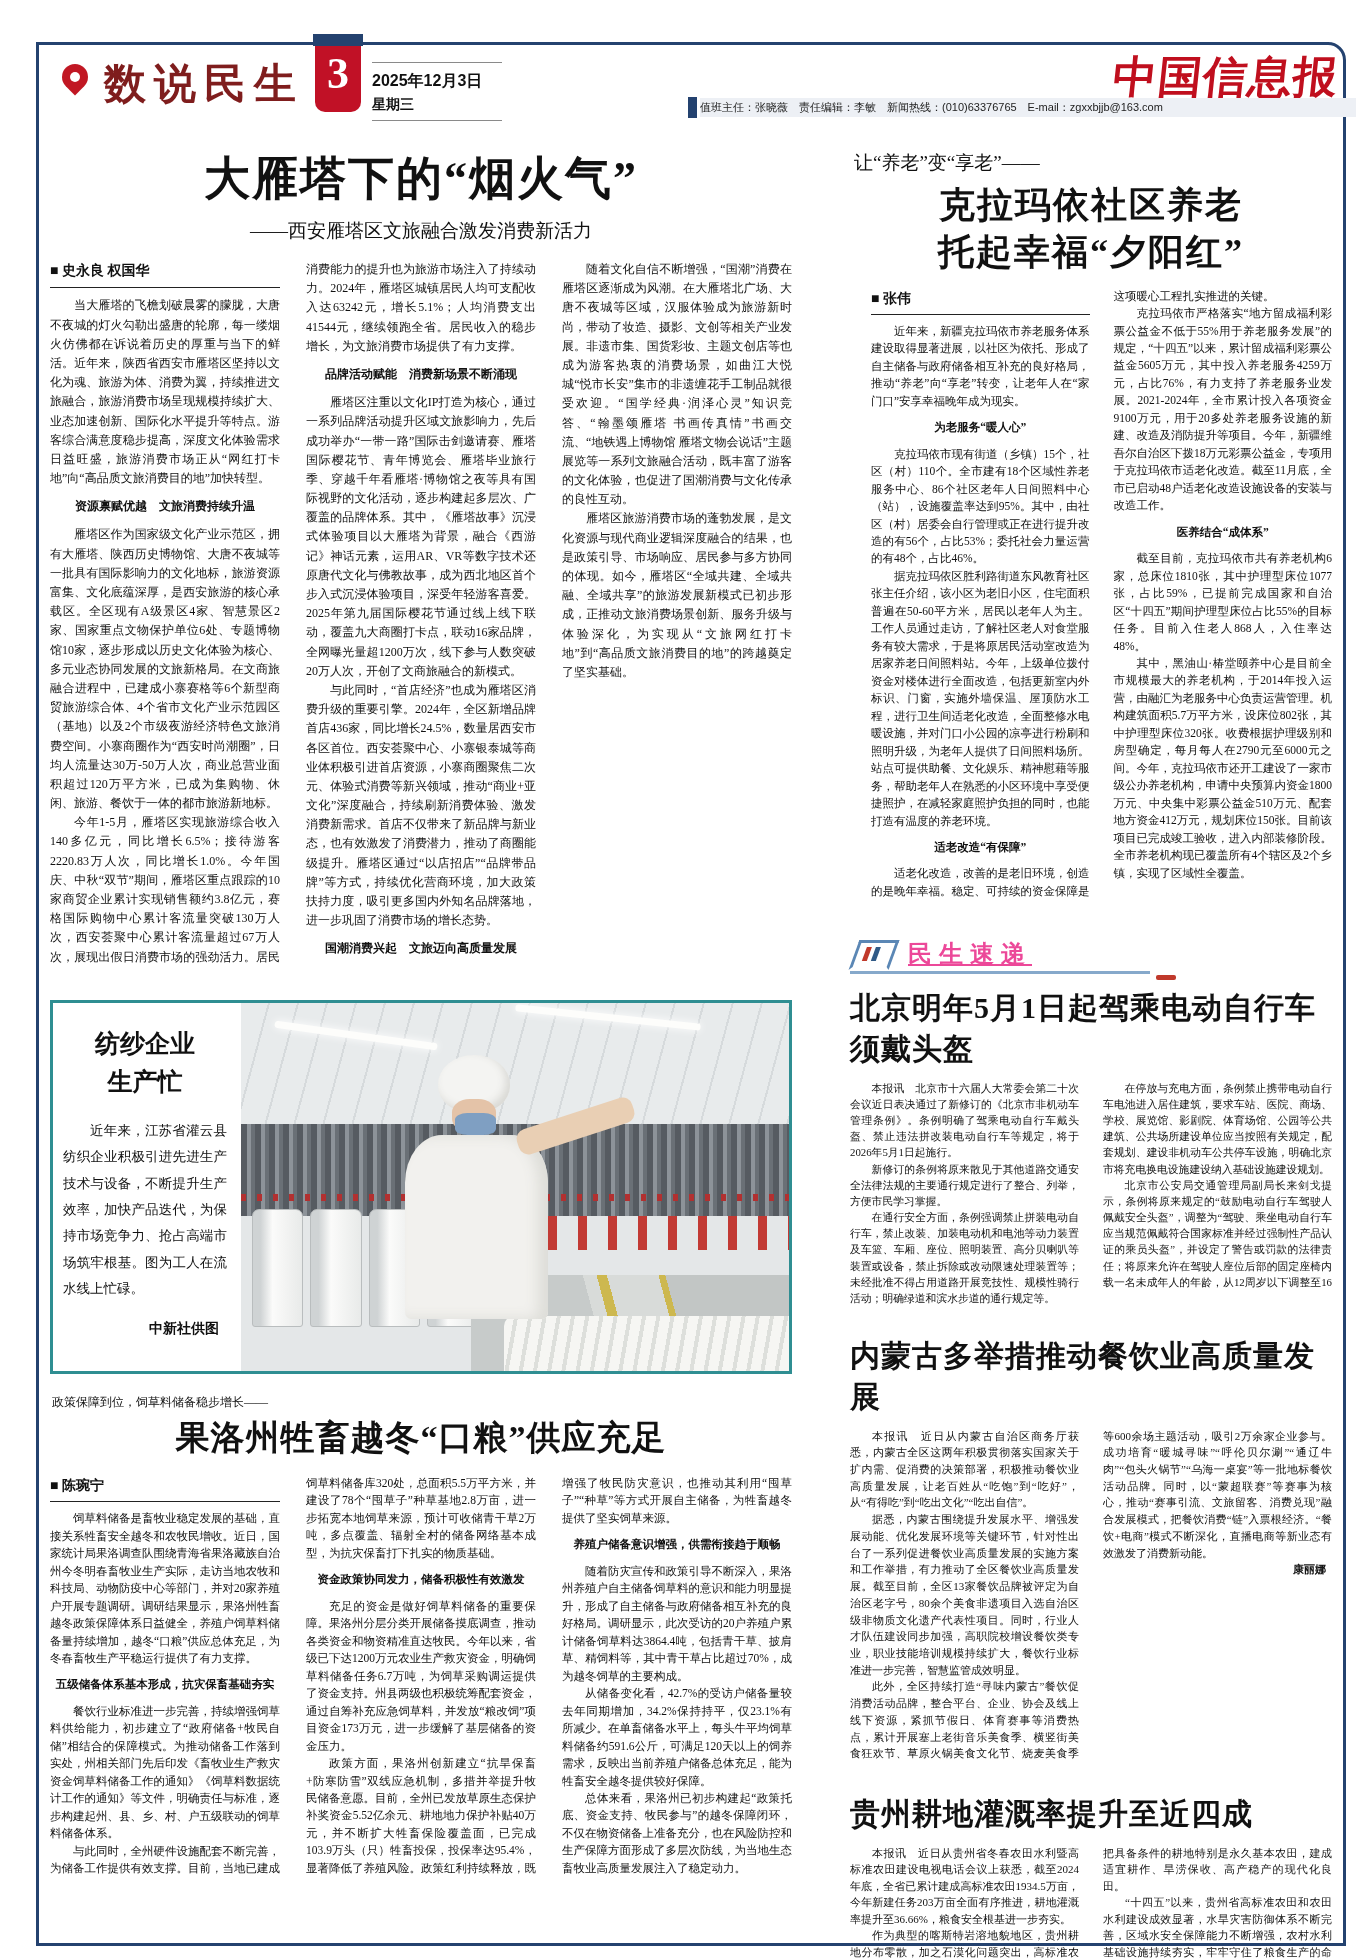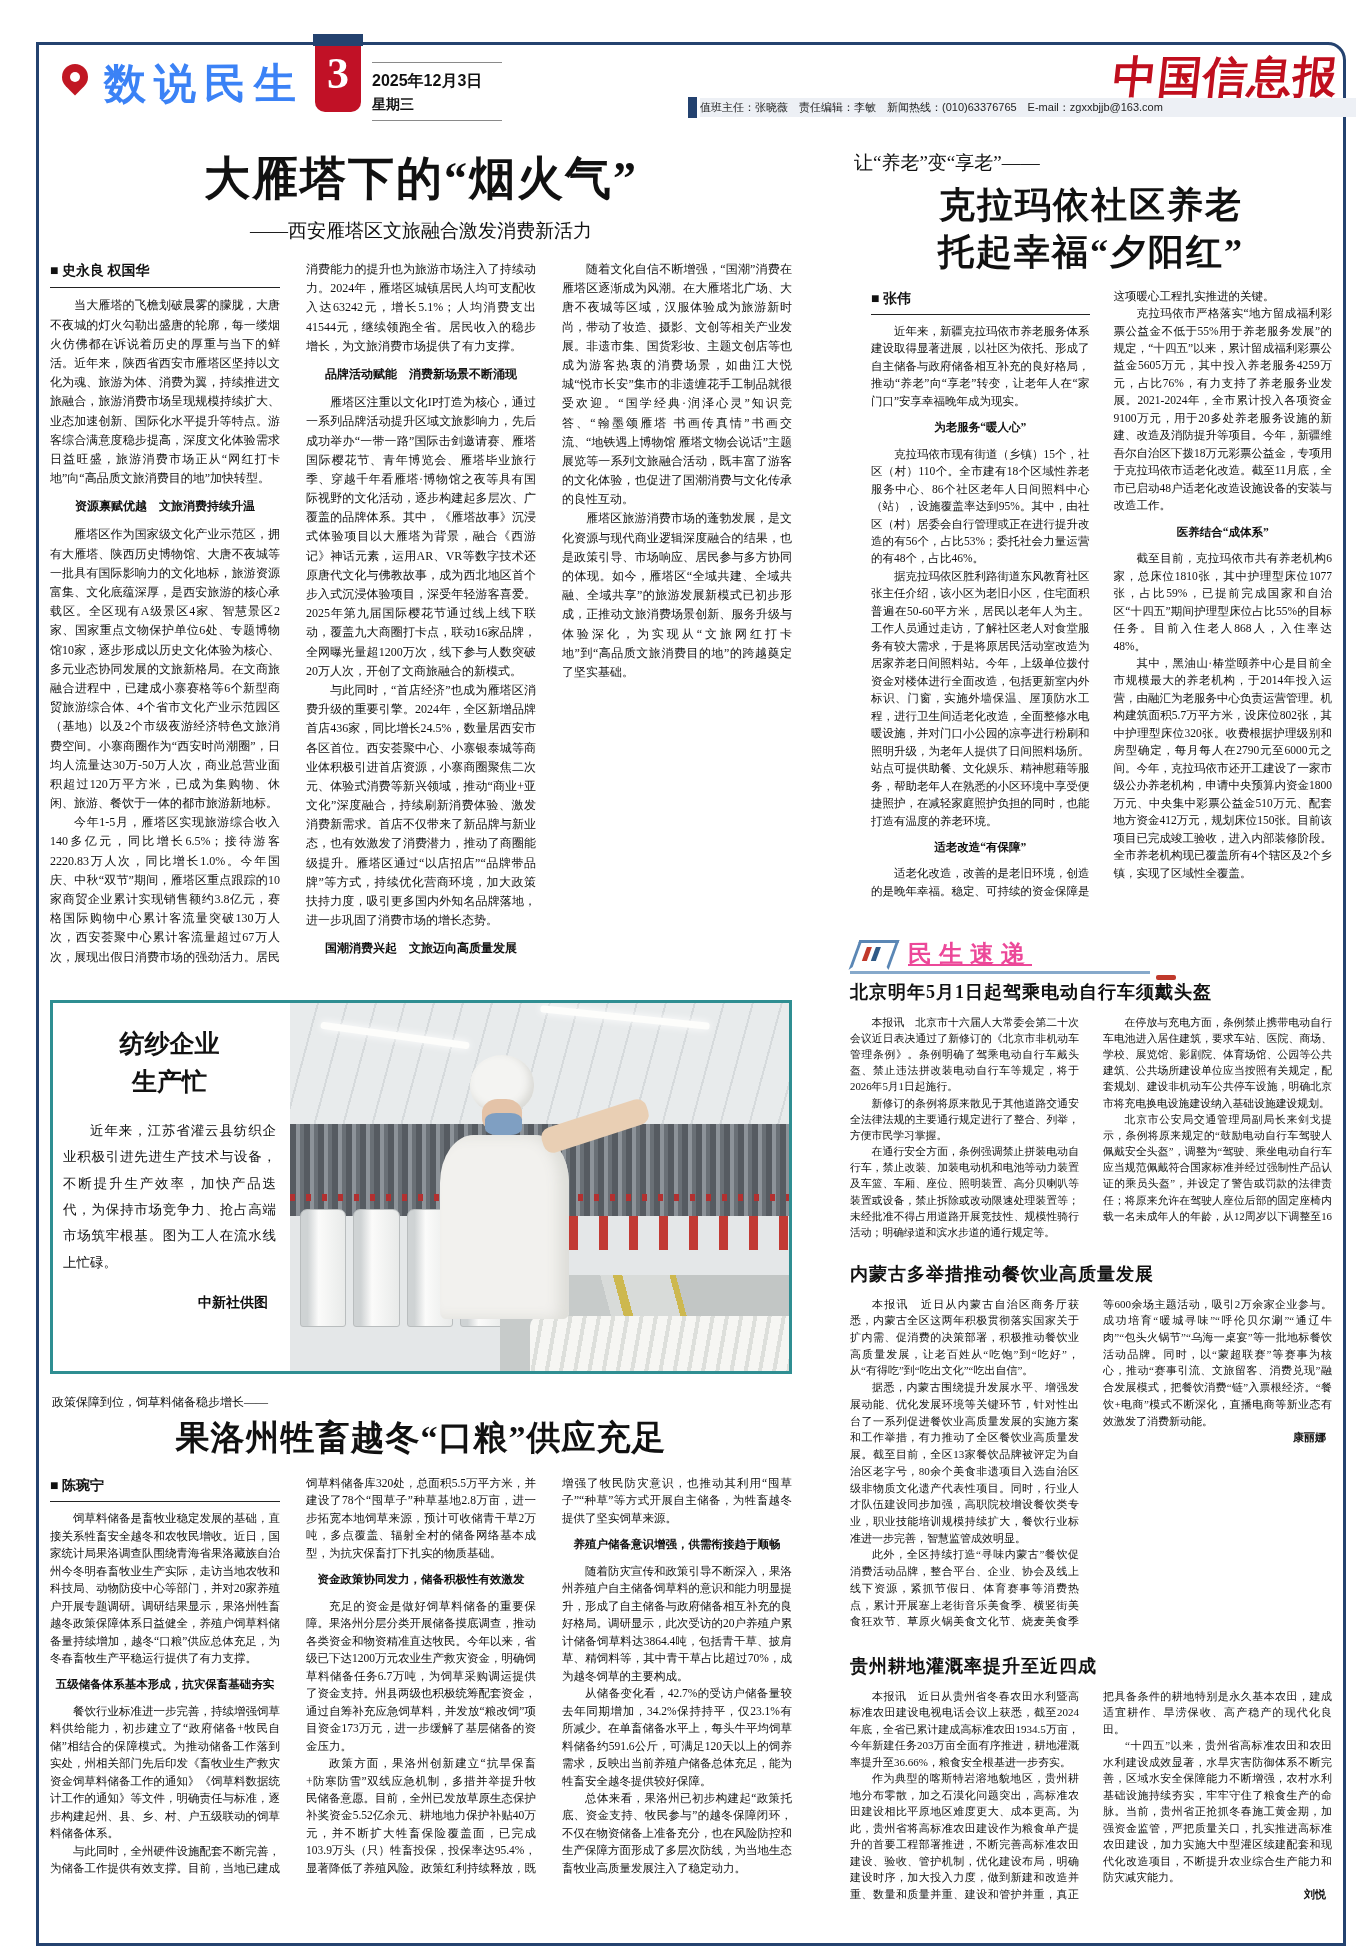--- a/index.html
+++ b/index.html
@@ -4,21 +4,21 @@
 <style>
   html,body{margin:0;padding:0;background:#fff;}
   .page{position:relative;width:1356px;height:1959px;background:#fff;overflow:hidden;
         font-family:"Liberation Serif","DejaVu Serif",serif;color:#111;}
   .frame{position:absolute;left:36px;top:42px;width:1304px;height:1898px;
          border:3px solid #24426f;border-radius:0 18px 0 0;}
   
   .pin{position:absolute;left:62px;top:64px;width:26px;height:26px;background:#c11723;
        border-radius:50% 50% 50% 0;transform:rotate(-45deg);}
   .pin::after{content:"";position:absolute;left:8px;top:8px;width:10px;height:10px;border-radius:50%;background:#fff;}
-  .page-label{position:absolute;left:104px;top:56px;font-size:42px;font-weight:bold;color:#3b82f6;
+  .page-label{position:absolute;left:104px;top:56px;font-size:42px;font-weight:bold;color:#7f1d1d;
               letter-spacing:8px;font-family:"Liberation Sans","DejaVu Sans",sans-serif;}
   .ribbon{position:absolute;left:315px;top:34px;width:46px;height:78px;background:#c11126;
           border-radius:0 0 10px 10px;text-align:center;}
   .ribbon::before{content:"";position:absolute;left:-2px;top:0;width:50px;height:12px;background:#24426f;}
   .ribbon-num{position:relative;top:14px;color:#fff;font-size:44px;font-weight:bold;}
   .datebox{position:absolute;left:372px;top:62px;width:130px;padding:8px 0 6px 0;
            border-top:1px solid #8a8a8a;border-bottom:1px solid #8a8a8a;
            font-family:"Liberation Sans","DejaVu Sans",sans-serif;}
   .date-l1{font-size:16px;font-weight:bold;}
   .date-l2{font-size:14px;font-weight:bold;margin-top:4px;}
@@ -38,21 +38,21 @@
   .author{text-align:right;padding-right:6px;font-weight:bold;}
   .byline{font-weight:bold;font-size:14px;border-bottom:1.5px solid #222;
           padding-bottom:5px;margin-bottom:8px;}
   
   .a1-headline{font-size:46px;font-weight:bold;text-align:center;margin:0 0 8px 0;letter-spacing:2px;}
   .a1-sub{font-size:19px;text-align:center;margin:0 0 16px 0;}
   .a1-body{column-count:3;column-gap:26px;column-fill:auto;height:724px;overflow:hidden;
            font-size:12px;line-height:1.6;}
   
   .photo-box{display:flex;border:3px solid #2f8e92;height:368px;margin-top:16px;background:#fff;}
-  .photo-caption{width:237px;padding:22px 14px 8px 10px;box-sizing:border-box;}
+  .photo-caption{width:188px;padding:22px 14px 8px 10px;box-sizing:border-box;}
   .cap-title{font-size:25px;font-weight:bold;text-align:center;line-height:1.5;margin-bottom:18px;}
   .cap-text{font-size:13.5px;line-height:1.95;text-indent:2em;text-align:justify;}
   .cap-credit{font-size:14px;font-weight:bold;text-align:right;margin-top:18px;padding-right:8px;}
   .photo-pic{flex:1;position:relative;overflow:hidden;background:#e4e7e8;}
   .pp-ceiling{position:absolute;left:0;top:0;width:100%;height:36%;
       background:repeating-linear-gradient(105deg,#e8ebec 0 26px,#d6dadc 26px 28px),#e6e9ea;}
   .pp-light1,.pp-light2{position:absolute;height:7px;background:#fdfdfb;border-radius:3px;box-shadow:0 0 8px #fff;}
   .pp-light1{left:6%;top:8%;width:30%;transform:rotate(8deg);}
   .pp-light2{left:50%;top:3%;width:34%;transform:rotate(6deg);}
   .pp-machine{position:absolute;left:0;top:33%;width:100%;height:25%;
@@ -90,21 +90,21 @@
   .express{display:flex;align-items:flex-end;margin:16px 0 4px 0;position:relative;height:38px;}
   .mslogo{position:relative;width:34px;height:24px;border:3px solid #5b87b5;border-bottom-color:transparent;
           transform:skewX(-20deg);margin-right:14px;margin-left:4px;}
   .mslogo i{position:absolute;top:4px;width:5px;height:14px;background:#c0392b;display:block;}
   .mslogo i.b1{left:7px;} .mslogo i.b2{left:16px;background:#305a86;}
   .express-title{font-size:24px;font-weight:bold;color:#ec4899;letter-spacing:7px;
                  font-family:"Liberation Sans","DejaVu Sans",sans-serif;text-decoration:underline;}
   .express-rule{position:absolute;left:0;bottom:-4px;width:330px;height:3px;
                 background:linear-gradient(90deg,#86a9cb 0 300px,transparent 300px);}
   .express-dash{position:absolute;left:306px;bottom:-10px;width:20px;height:5px;background:#c0392b;border-radius:2px;}
-  .brief-headline{font-size:18px;font-weight:bold;letter-spacing:1px;margin:10px 0 10px 0;}
+  .brief-headline{font-size:30px;font-weight:bold;letter-spacing:1px;margin:18px 0 10px 0;}
   .bj-body{column-count:2;column-gap:24px;column-fill:auto;height:238px;overflow:hidden;
            font-size:10.8px;line-height:1.5;}
   .nm-body{column-count:2;column-gap:24px;column-fill:auto;height:348px;overflow:hidden;
            font-size:11px;line-height:1.52;}
   .gz-body{column-count:2;column-gap:24px;column-fill:auto;height:222px;overflow:hidden;
            font-size:11px;line-height:1.5;}
 </style>
 </head>
 <body>
 

